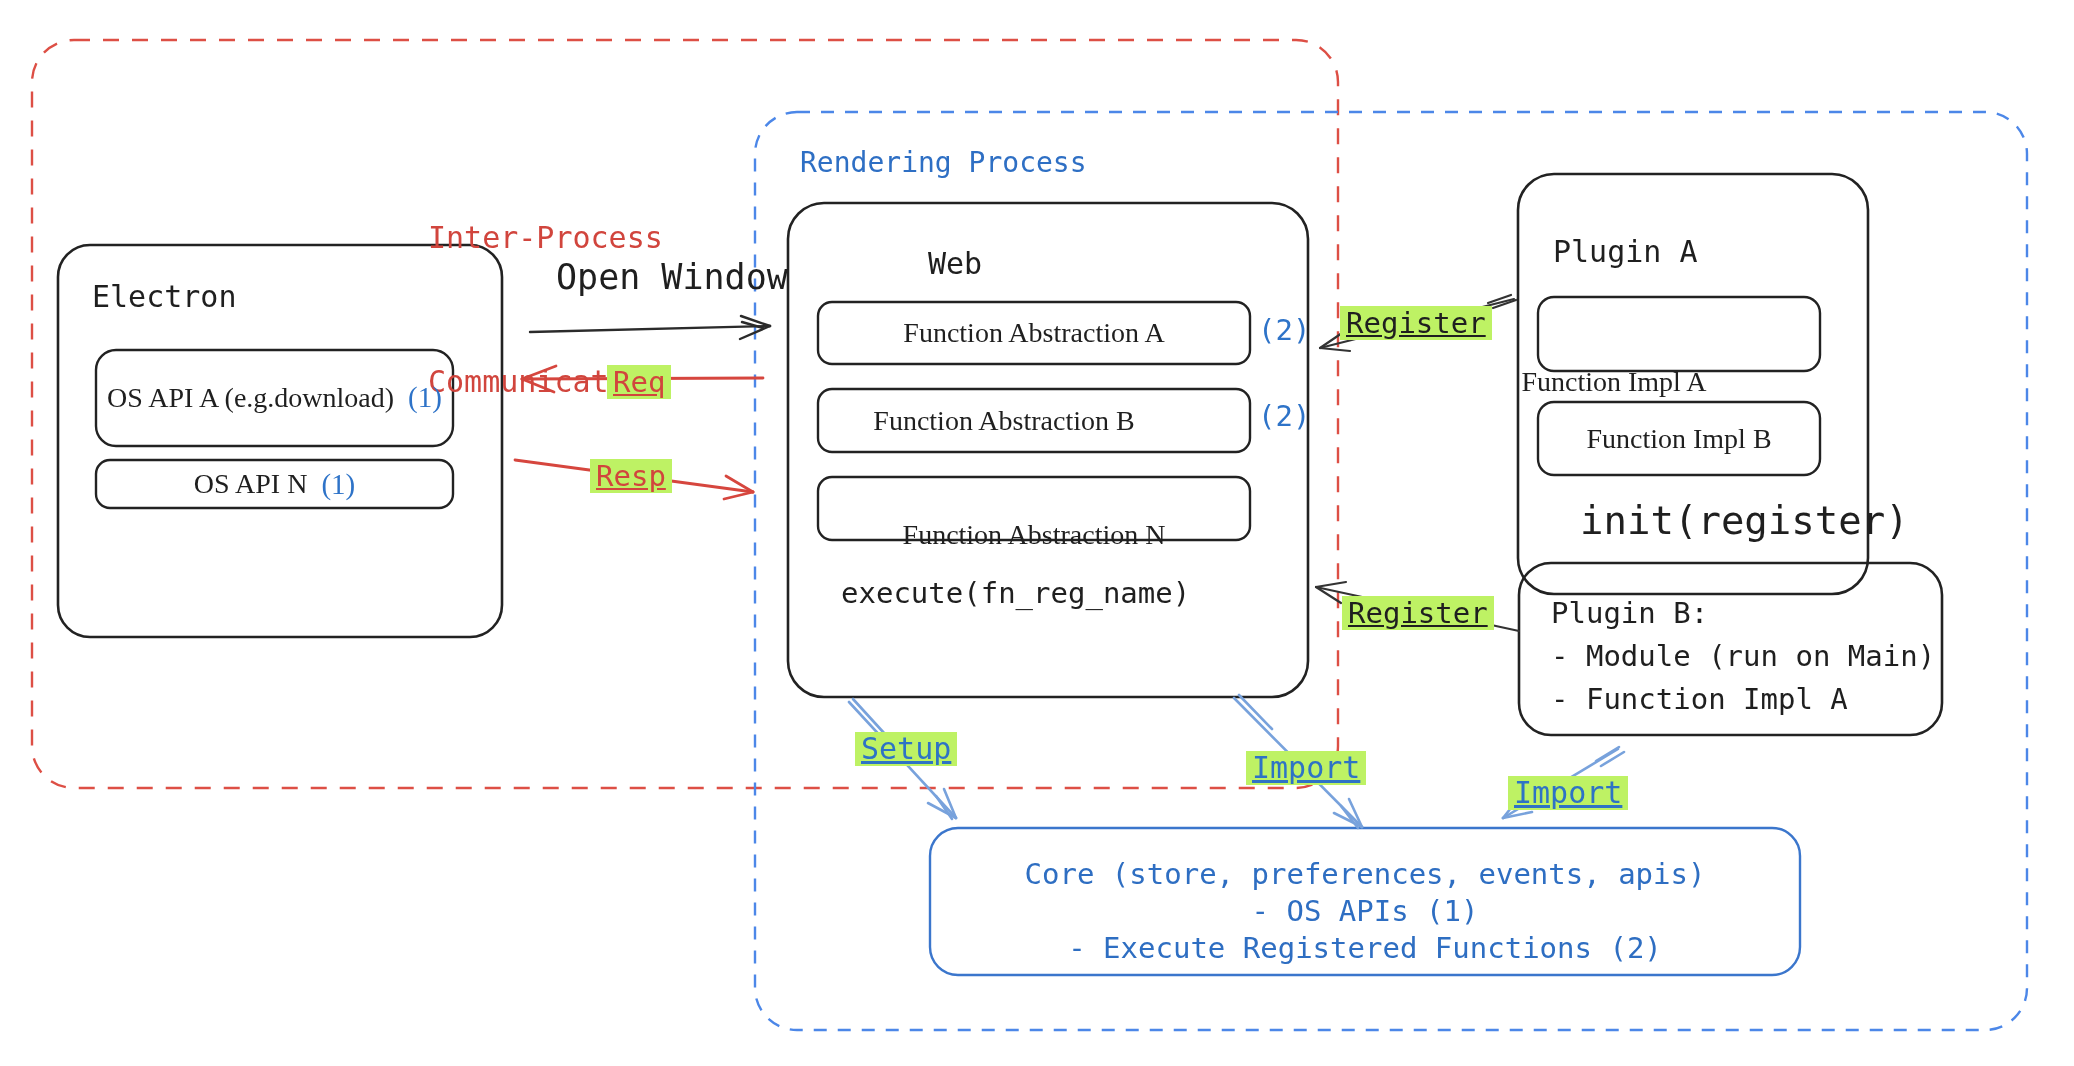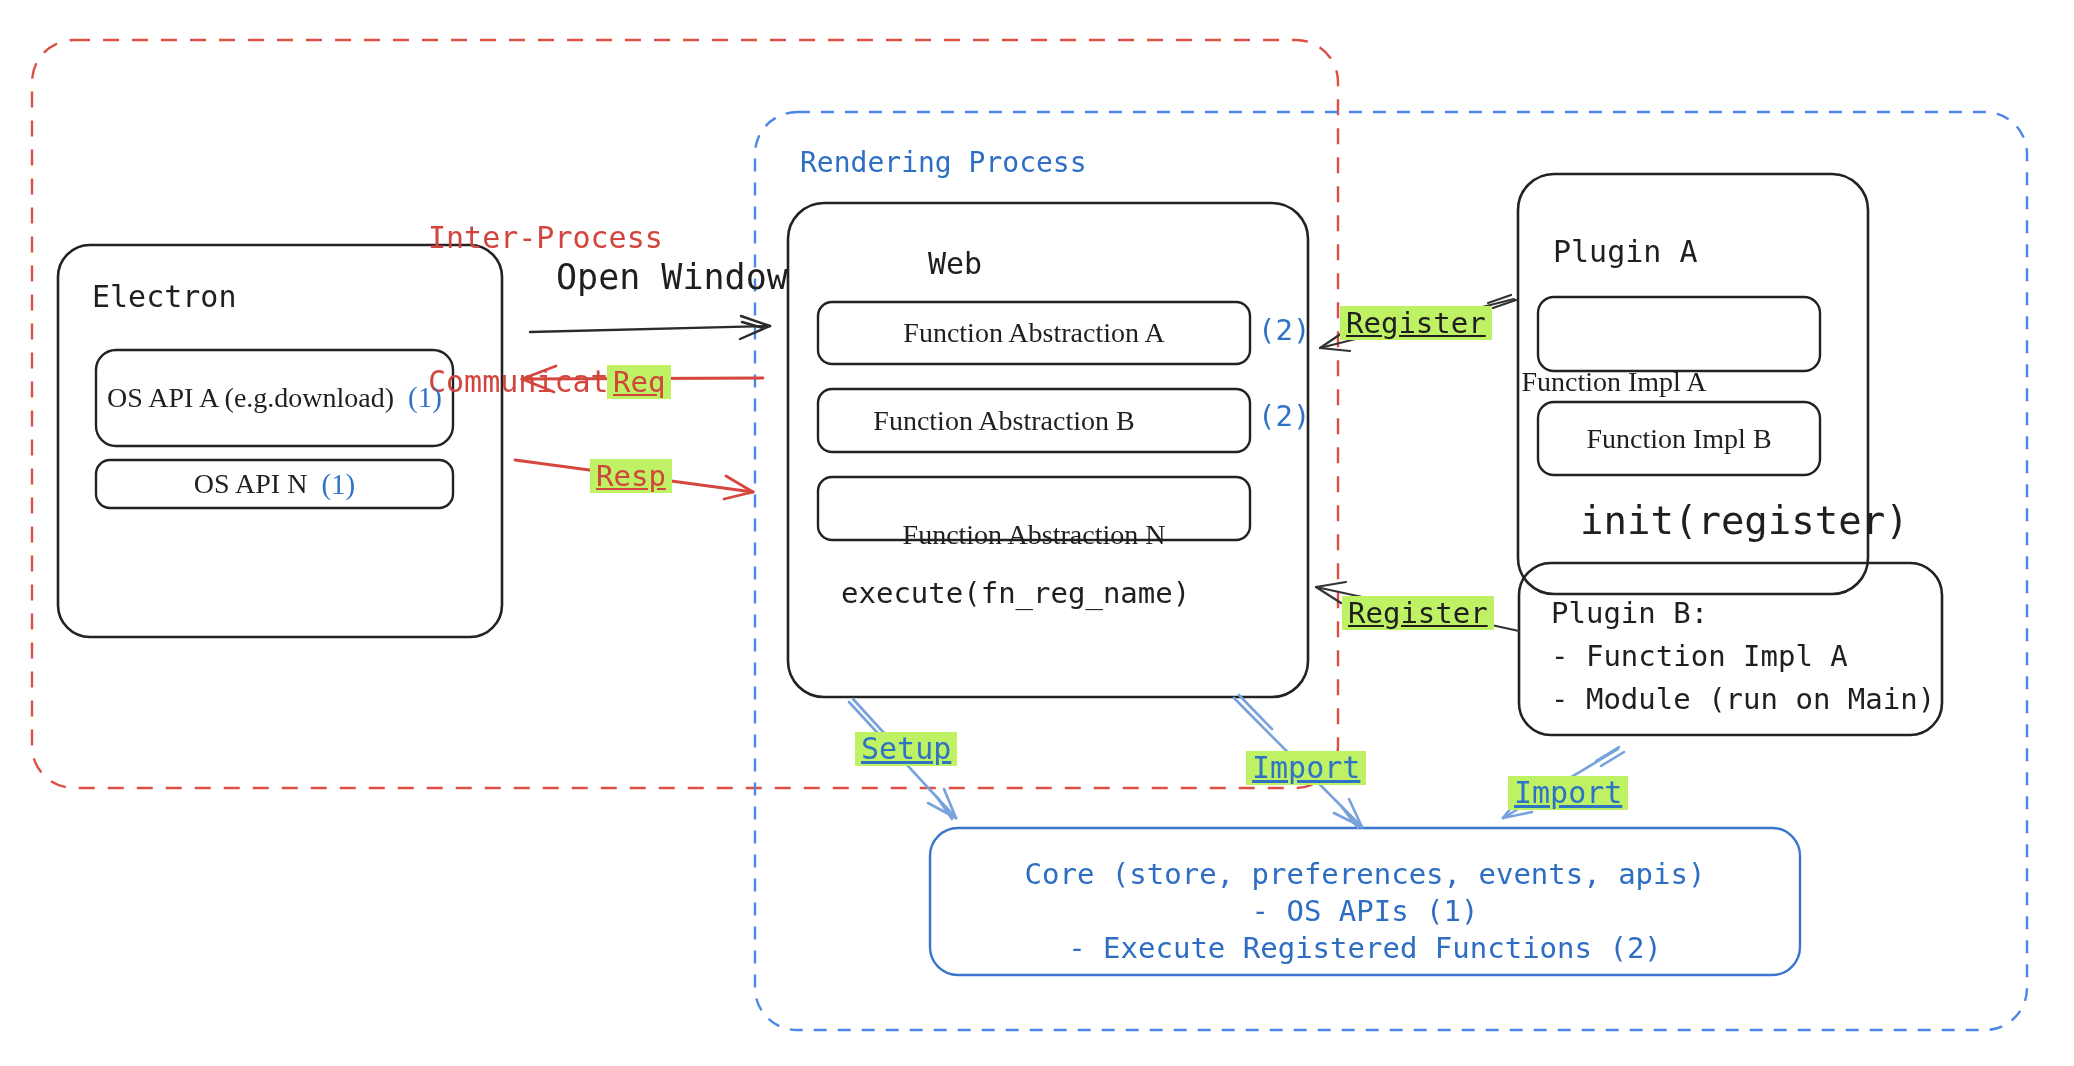--- a/index.html
+++ b/index.html
@@ -157,22 +157,22 @@
   <div class="boxtext" style="left:1538px;top:402px;width:282px;height:73px;">Function Impl B</div>
 
   <div class="lbl ink" style="left:1552px;top:504px;font-size:39px;margin-left:28px;">init(register)</div>
 
   <div class="lbl ink onwhite" style="left:1340px;top:306px;font-size:29px;">Register</div>
 
   <div class="lbl ink onwhite" style="left:1342px;top:596px;font-size:29px;">Register</div>
 
   <div class="stack ink" style="left:1551px;top:592px;line-height:43px;">
     <div>Plugin B:</div>
+    <div>- Module (run on Main)</div>
     <div>- Function Impl A</div>
-    <div>- Module (run on Main)</div>
   </div>
 
   <div class="lbl onwhite" style="left:855px;top:732px;font-size:30px;color:#2e73c5;">Setup</div>
 
   <div class="lbl onwhite" style="left:1246px;top:751px;font-size:30px;color:#2e73c5;">Import</div>
 
   <div class="lbl onwhite" style="left:1508px;top:776px;font-size:30px;color:#2e73c5;">Import</div>
 
   <div class="stack corecol" style="left:930px;top:856px;width:870px;line-height:37px;text-align:center;">
     <div>Core (store, preferences, events, apis)</div>

